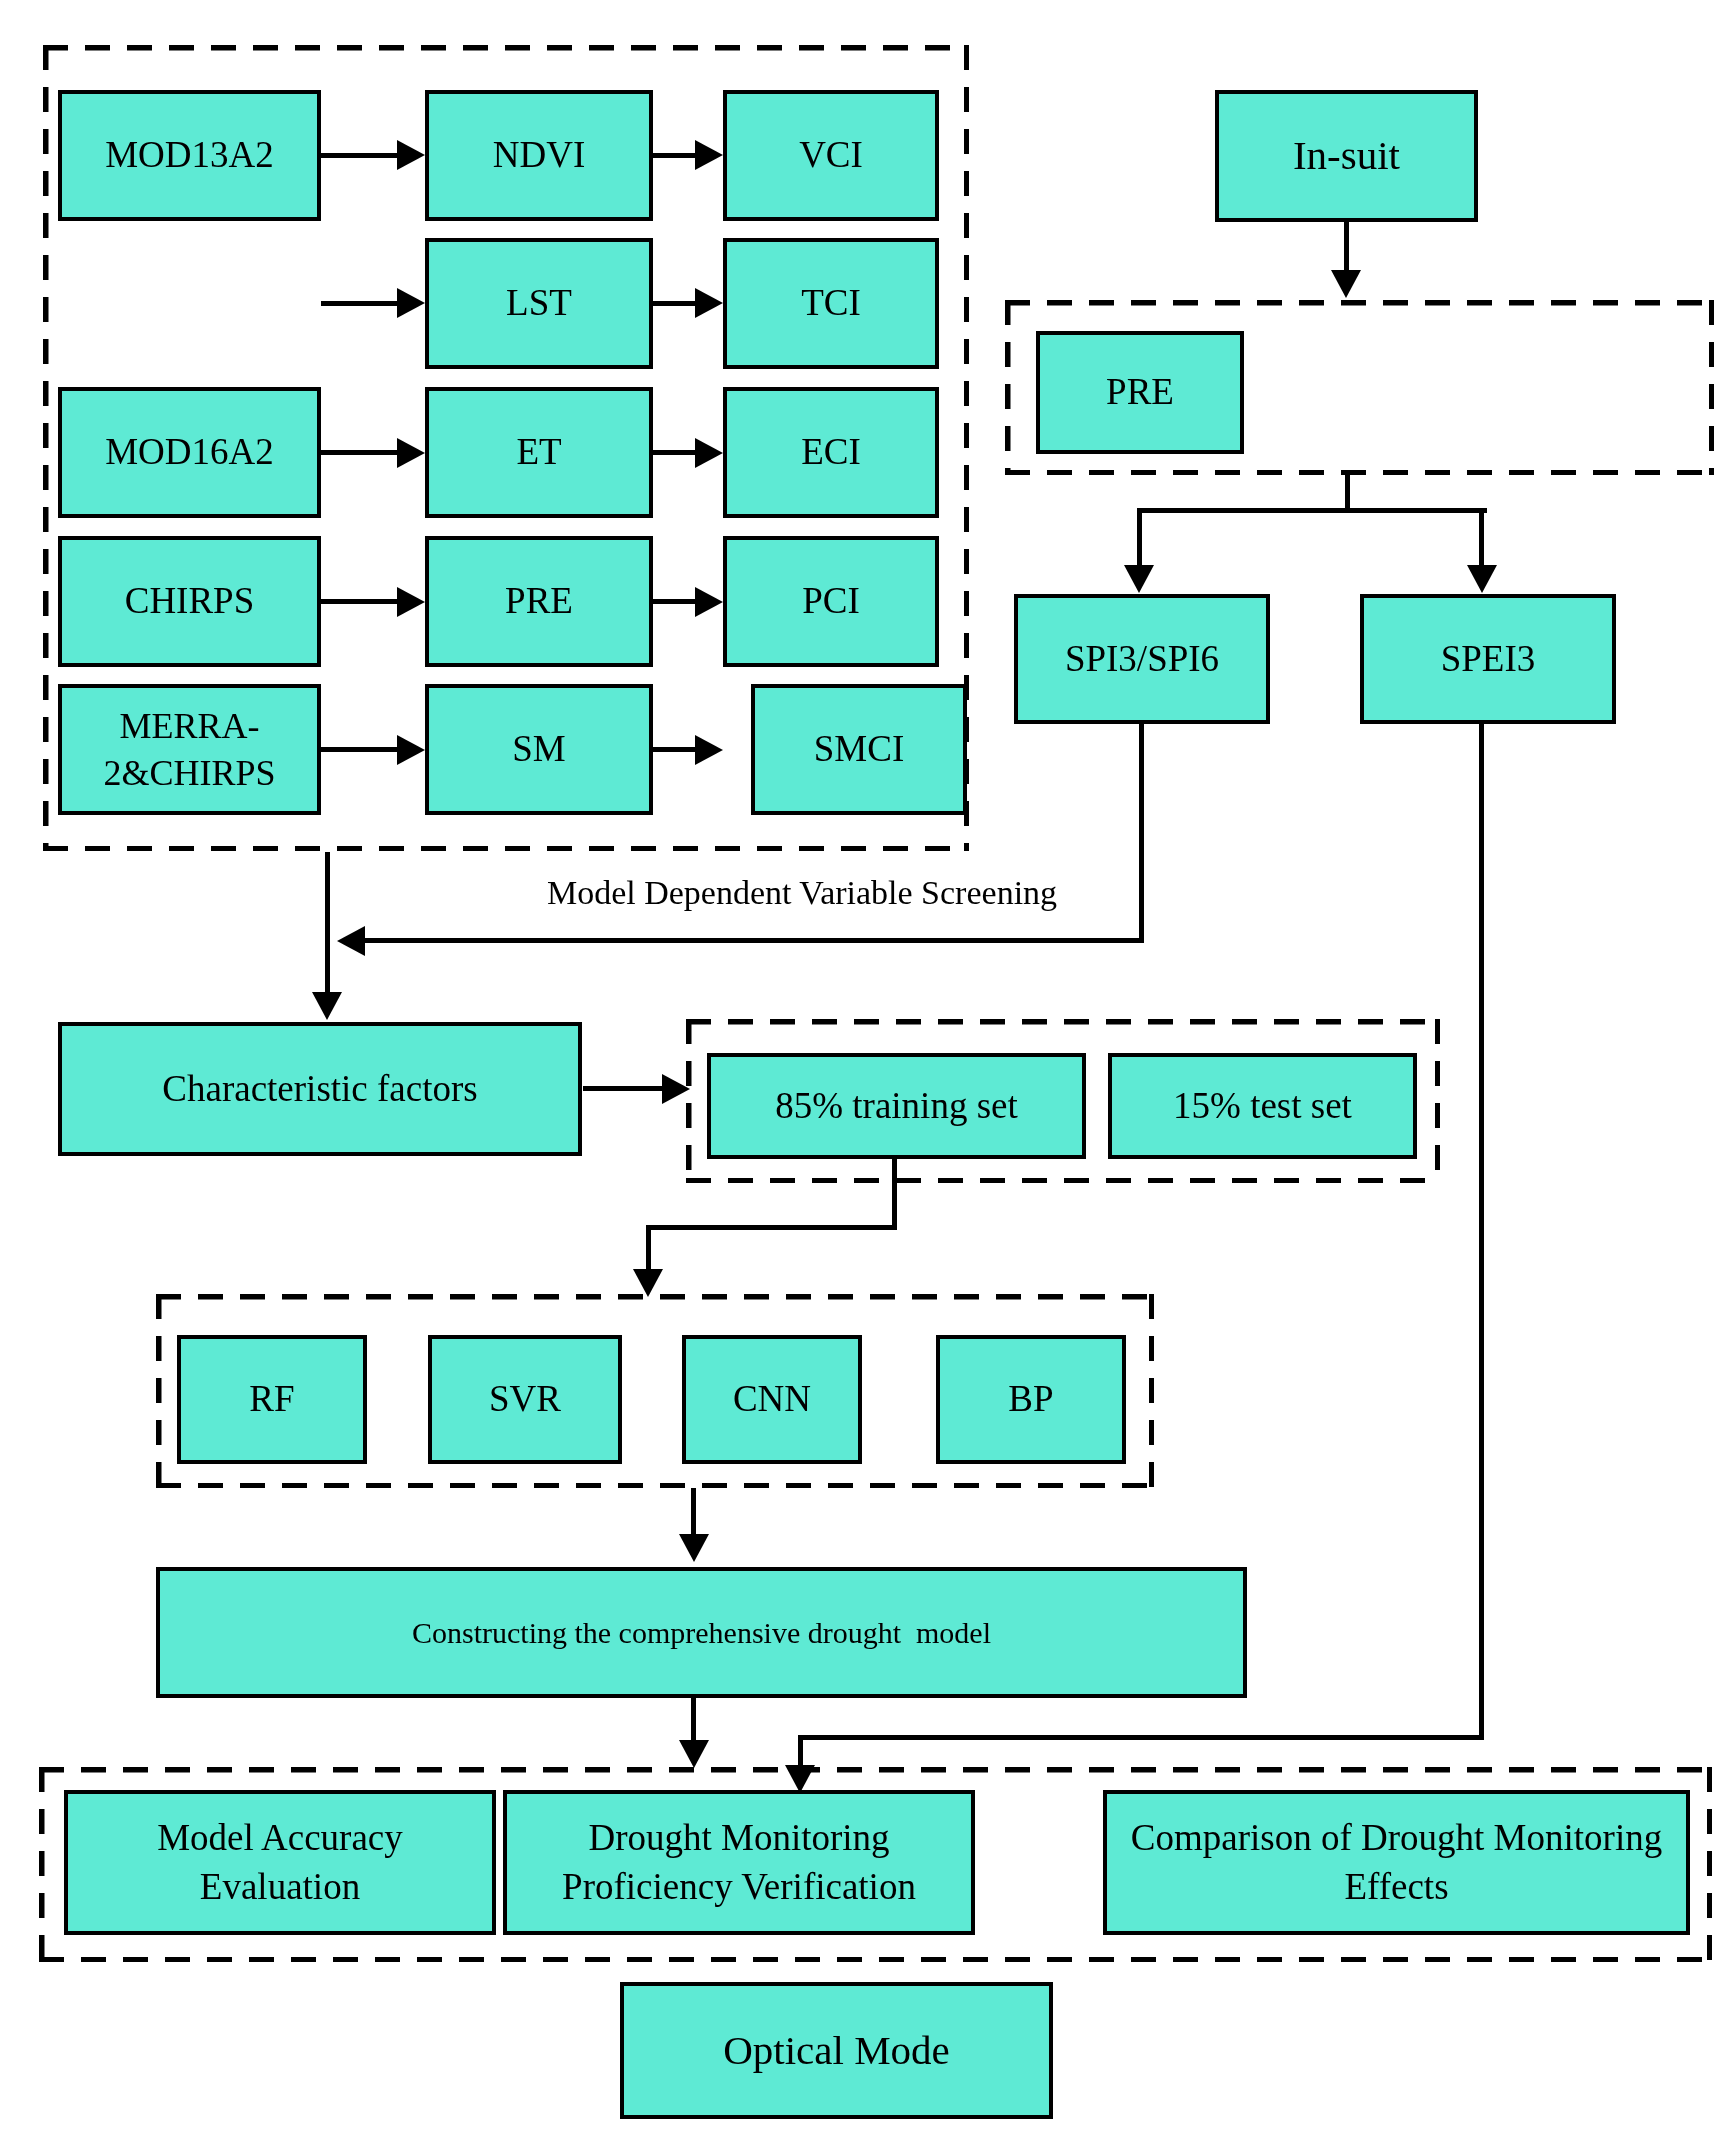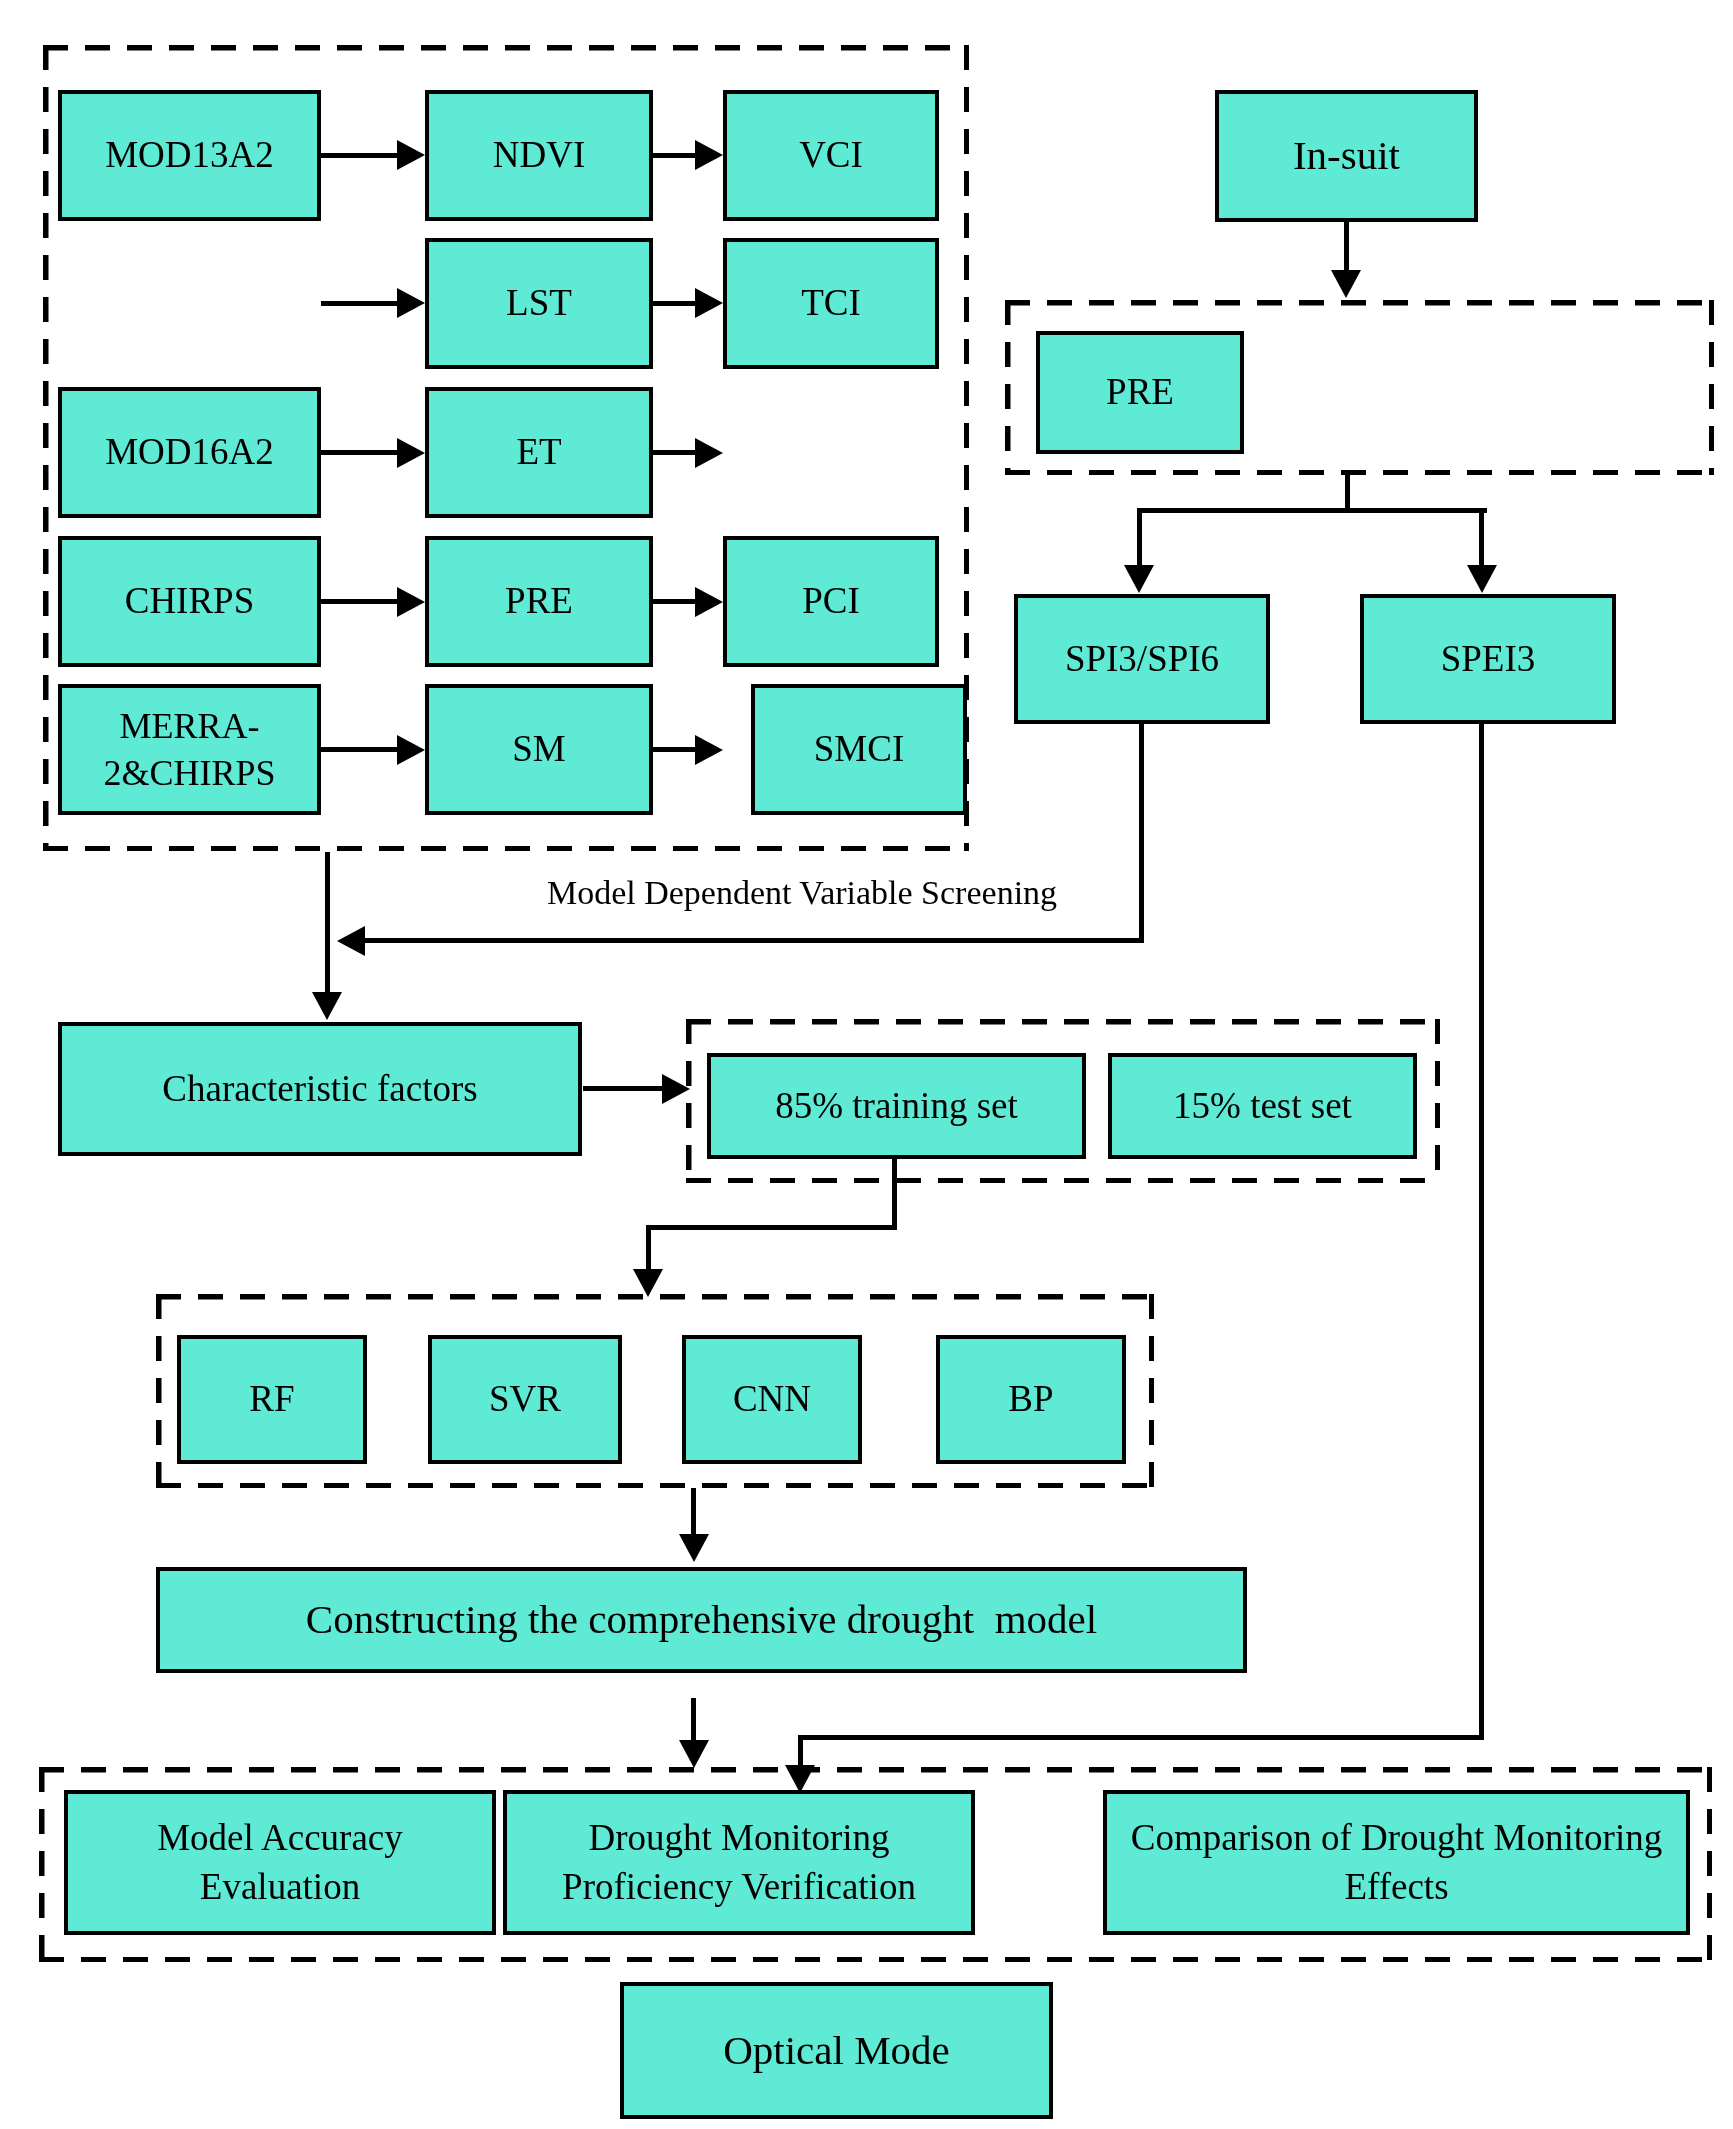--- a/index.html
+++ b/index.html
@@ -41,20 +41,21 @@
 
   <div class="box" style="left:58px;top:90px;width:263px;height:131px;">MOD13A2</div>
   <div class="box" style="left:425px;top:90px;width:228px;height:131px;">NDVI</div>
   <div class="box" style="left:723px;top:90px;width:216px;height:131px;">VCI</div>
 
   <div class="box" style="left:425px;top:238px;width:228px;height:131px;">LST</div>
   <div class="box" style="left:723px;top:238px;width:216px;height:131px;">TCI</div>
 
   <div class="box" style="left:58px;top:387px;width:263px;height:131px;">MOD16A2</div>
   <div class="box" style="left:425px;top:387px;width:228px;height:131px;">ET</div>
+  <div class="box" style="left:723px;top:387px;width:216px;height:131px;">ECI</div>
 
   <div class="box" style="left:58px;top:536px;width:263px;height:131px;">CHIRPS</div>
   <div class="box" style="left:425px;top:536px;width:228px;height:131px;">PRE</div>
   <div class="box" style="left:723px;top:536px;width:216px;height:131px;">PCI</div>
 
   <div class="box" style="left:58px;top:684px;width:263px;height:131px;font-size:36px;">MERRA-2&amp;CHIRPS</div>
   <div class="box" style="left:425px;top:684px;width:228px;height:131px;">SM</div>
   <div class="box" style="left:723px;top:684px;width:216px;height:131px;margin-left:28px;">SMCI</div>
 
   <div class="hl" style="left:321px;top:153px;width:76px;"></div>
@@ -119,21 +120,21 @@
 
   <div class="dashed" style="left:156px;top:1294px;width:998px;height:194px;"></div>
   <div class="box" style="left:177px;top:1335px;width:190px;height:129px;">RF</div>
   <div class="box" style="left:428px;top:1335px;width:194px;height:129px;">SVR</div>
   <div class="box" style="left:682px;top:1335px;width:180px;height:129px;">CNN</div>
   <div class="box" style="left:936px;top:1335px;width:190px;height:129px;">BP</div>
 
   <div class="vl" style="left:691px;top:1488px;height:46px;"></div>
   <div class="ah d" style="left:679px;top:1534px;"></div>
 
-  <div class="box pre-space" style="left:156px;top:1567px;width:1091px;height:106px;font-size:41px;">Constructing the comprehensive drought  model</div>
+  <div class="box pre-space" style="left:156px;top:1567px;width:1091px;height:131px;font-size:30px;">Constructing the comprehensive drought  model</div>
   <div class="vl" style="left:691px;top:1698px;height:42px;"></div>
   <div class="ah d" style="left:679px;top:1740px;"></div>
 
   <div class="vl" style="left:1479px;top:724px;height:1016px;"></div>
   <div class="hl" style="left:798px;top:1735px;width:686px;"></div>
   <div class="vl" style="left:798px;top:1735px;height:30px;"></div>
   <div class="ah d" style="left:785px;top:1765px;"></div>
 
   <div class="dashed" style="left:39px;top:1767px;width:1673px;height:195px;"></div>
   <div class="box" style="left:64px;top:1790px;width:432px;height:145px;">Model Accuracy Evaluation</div>

